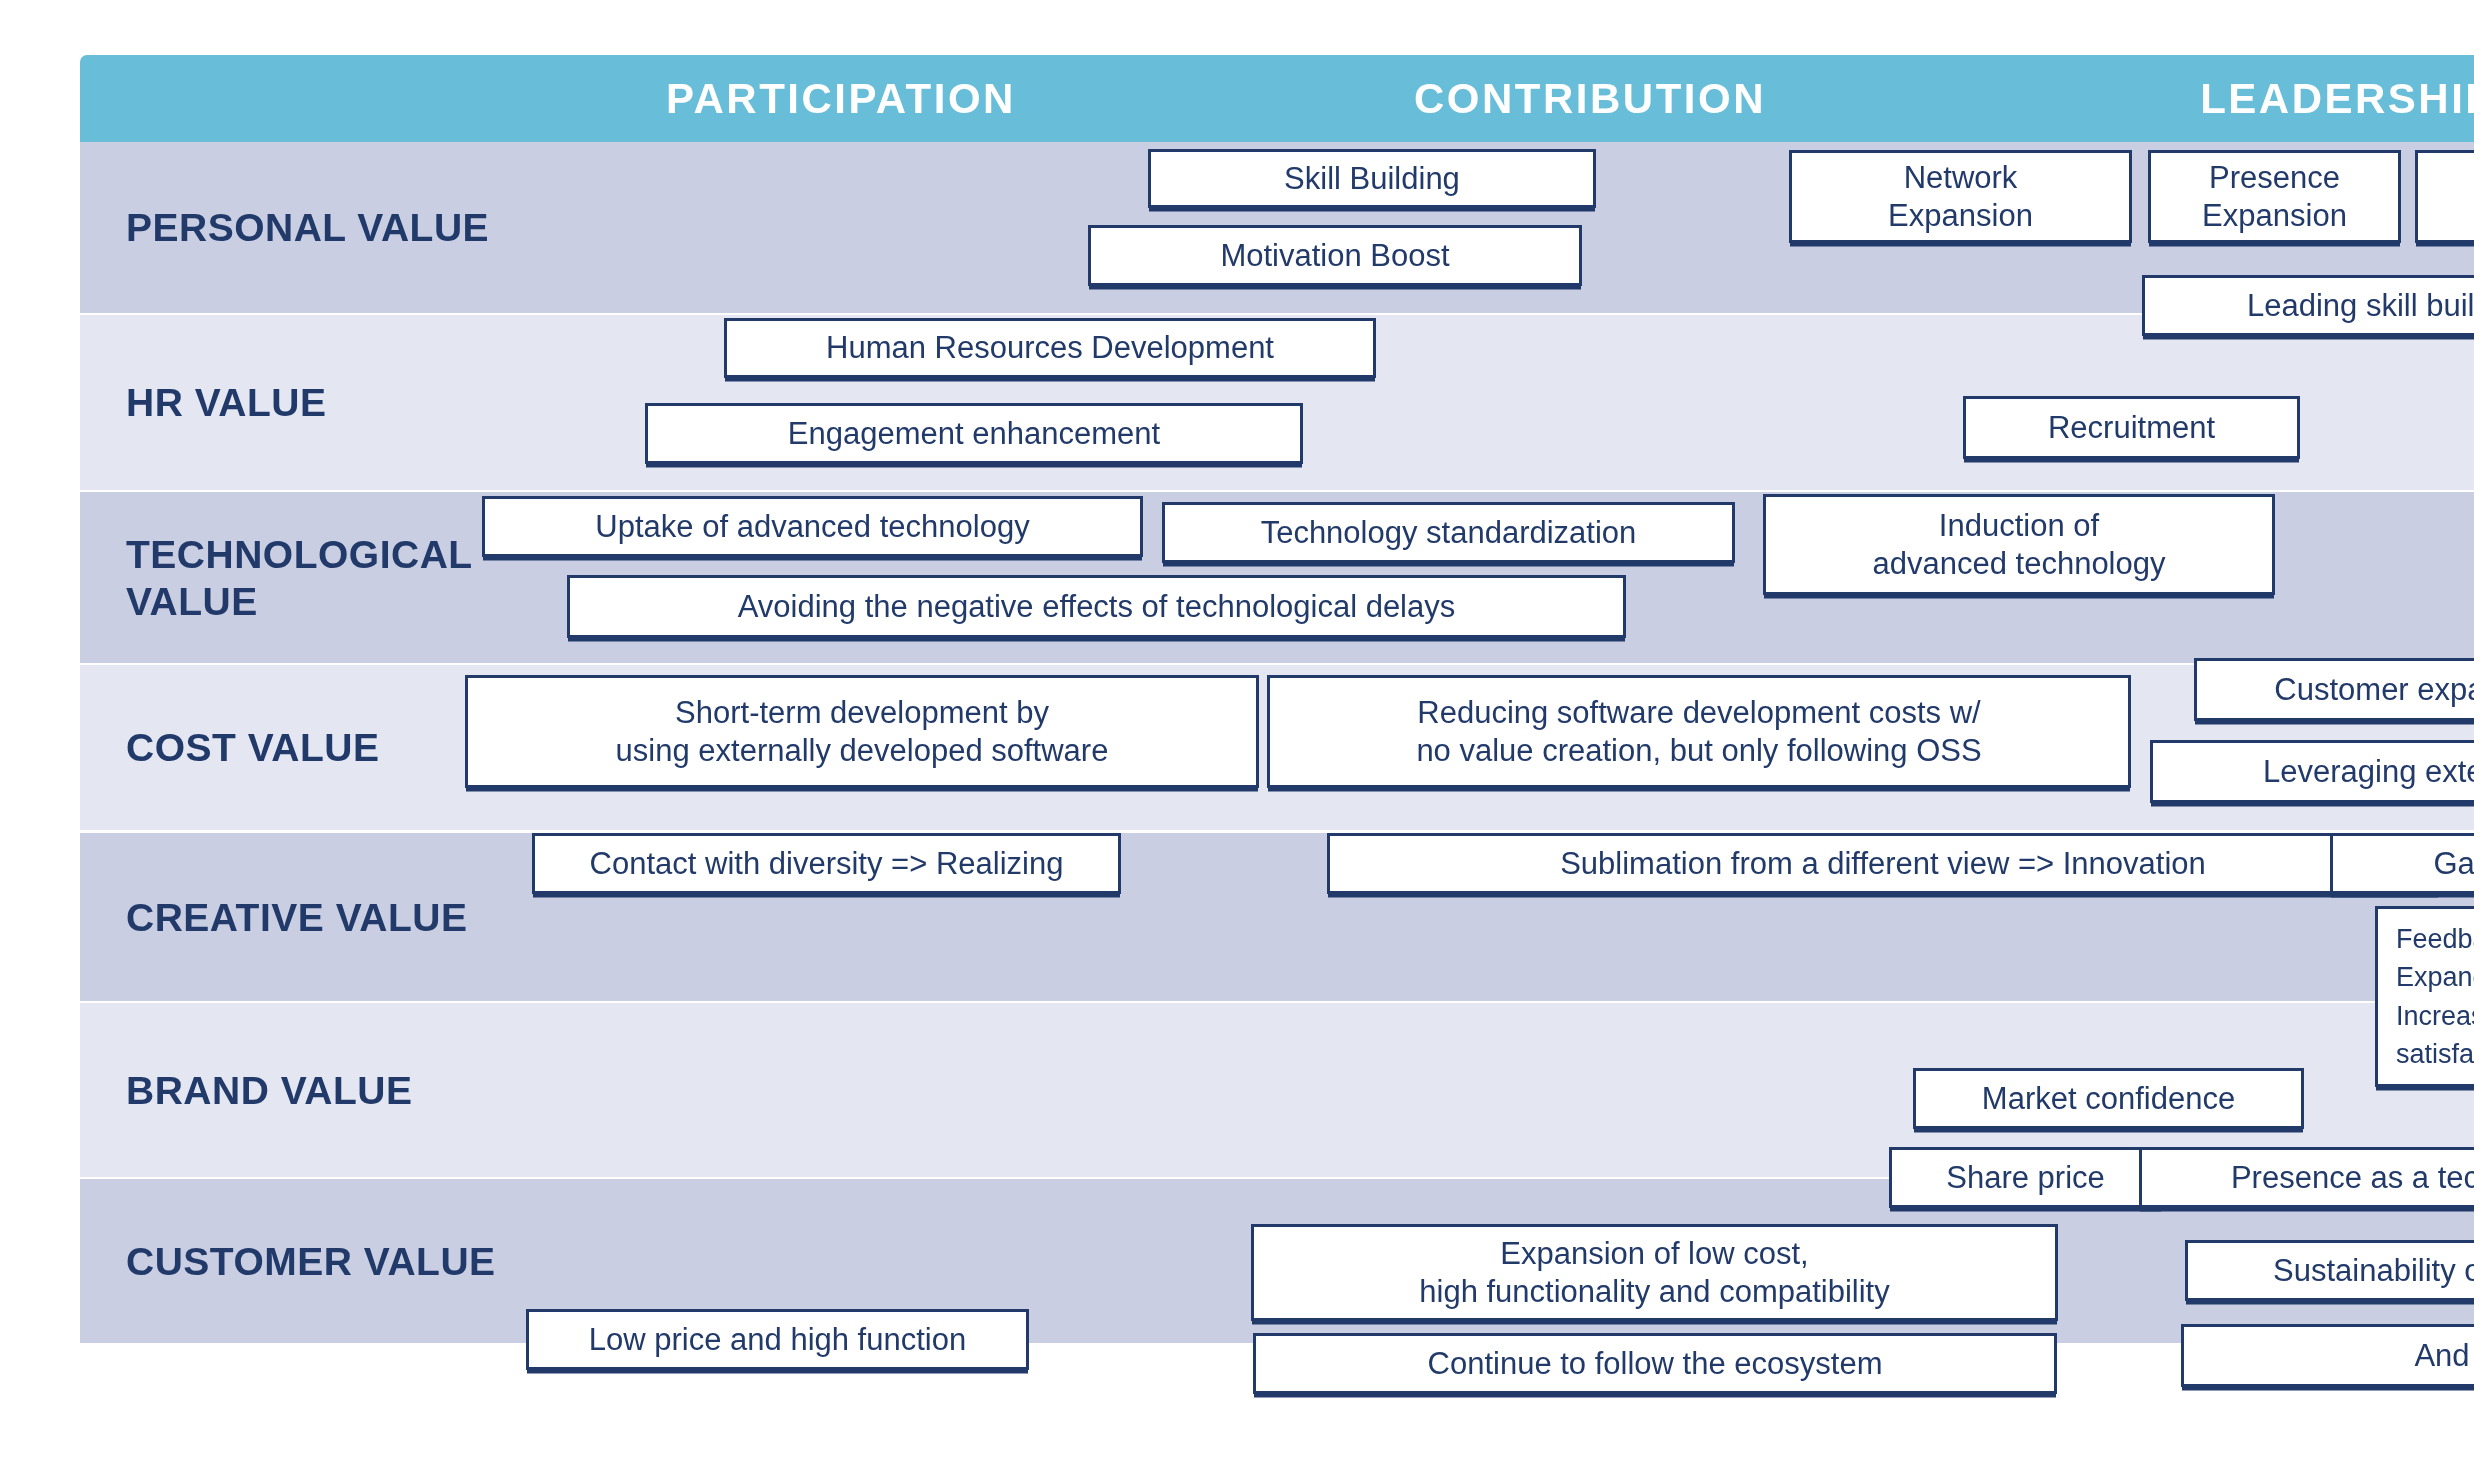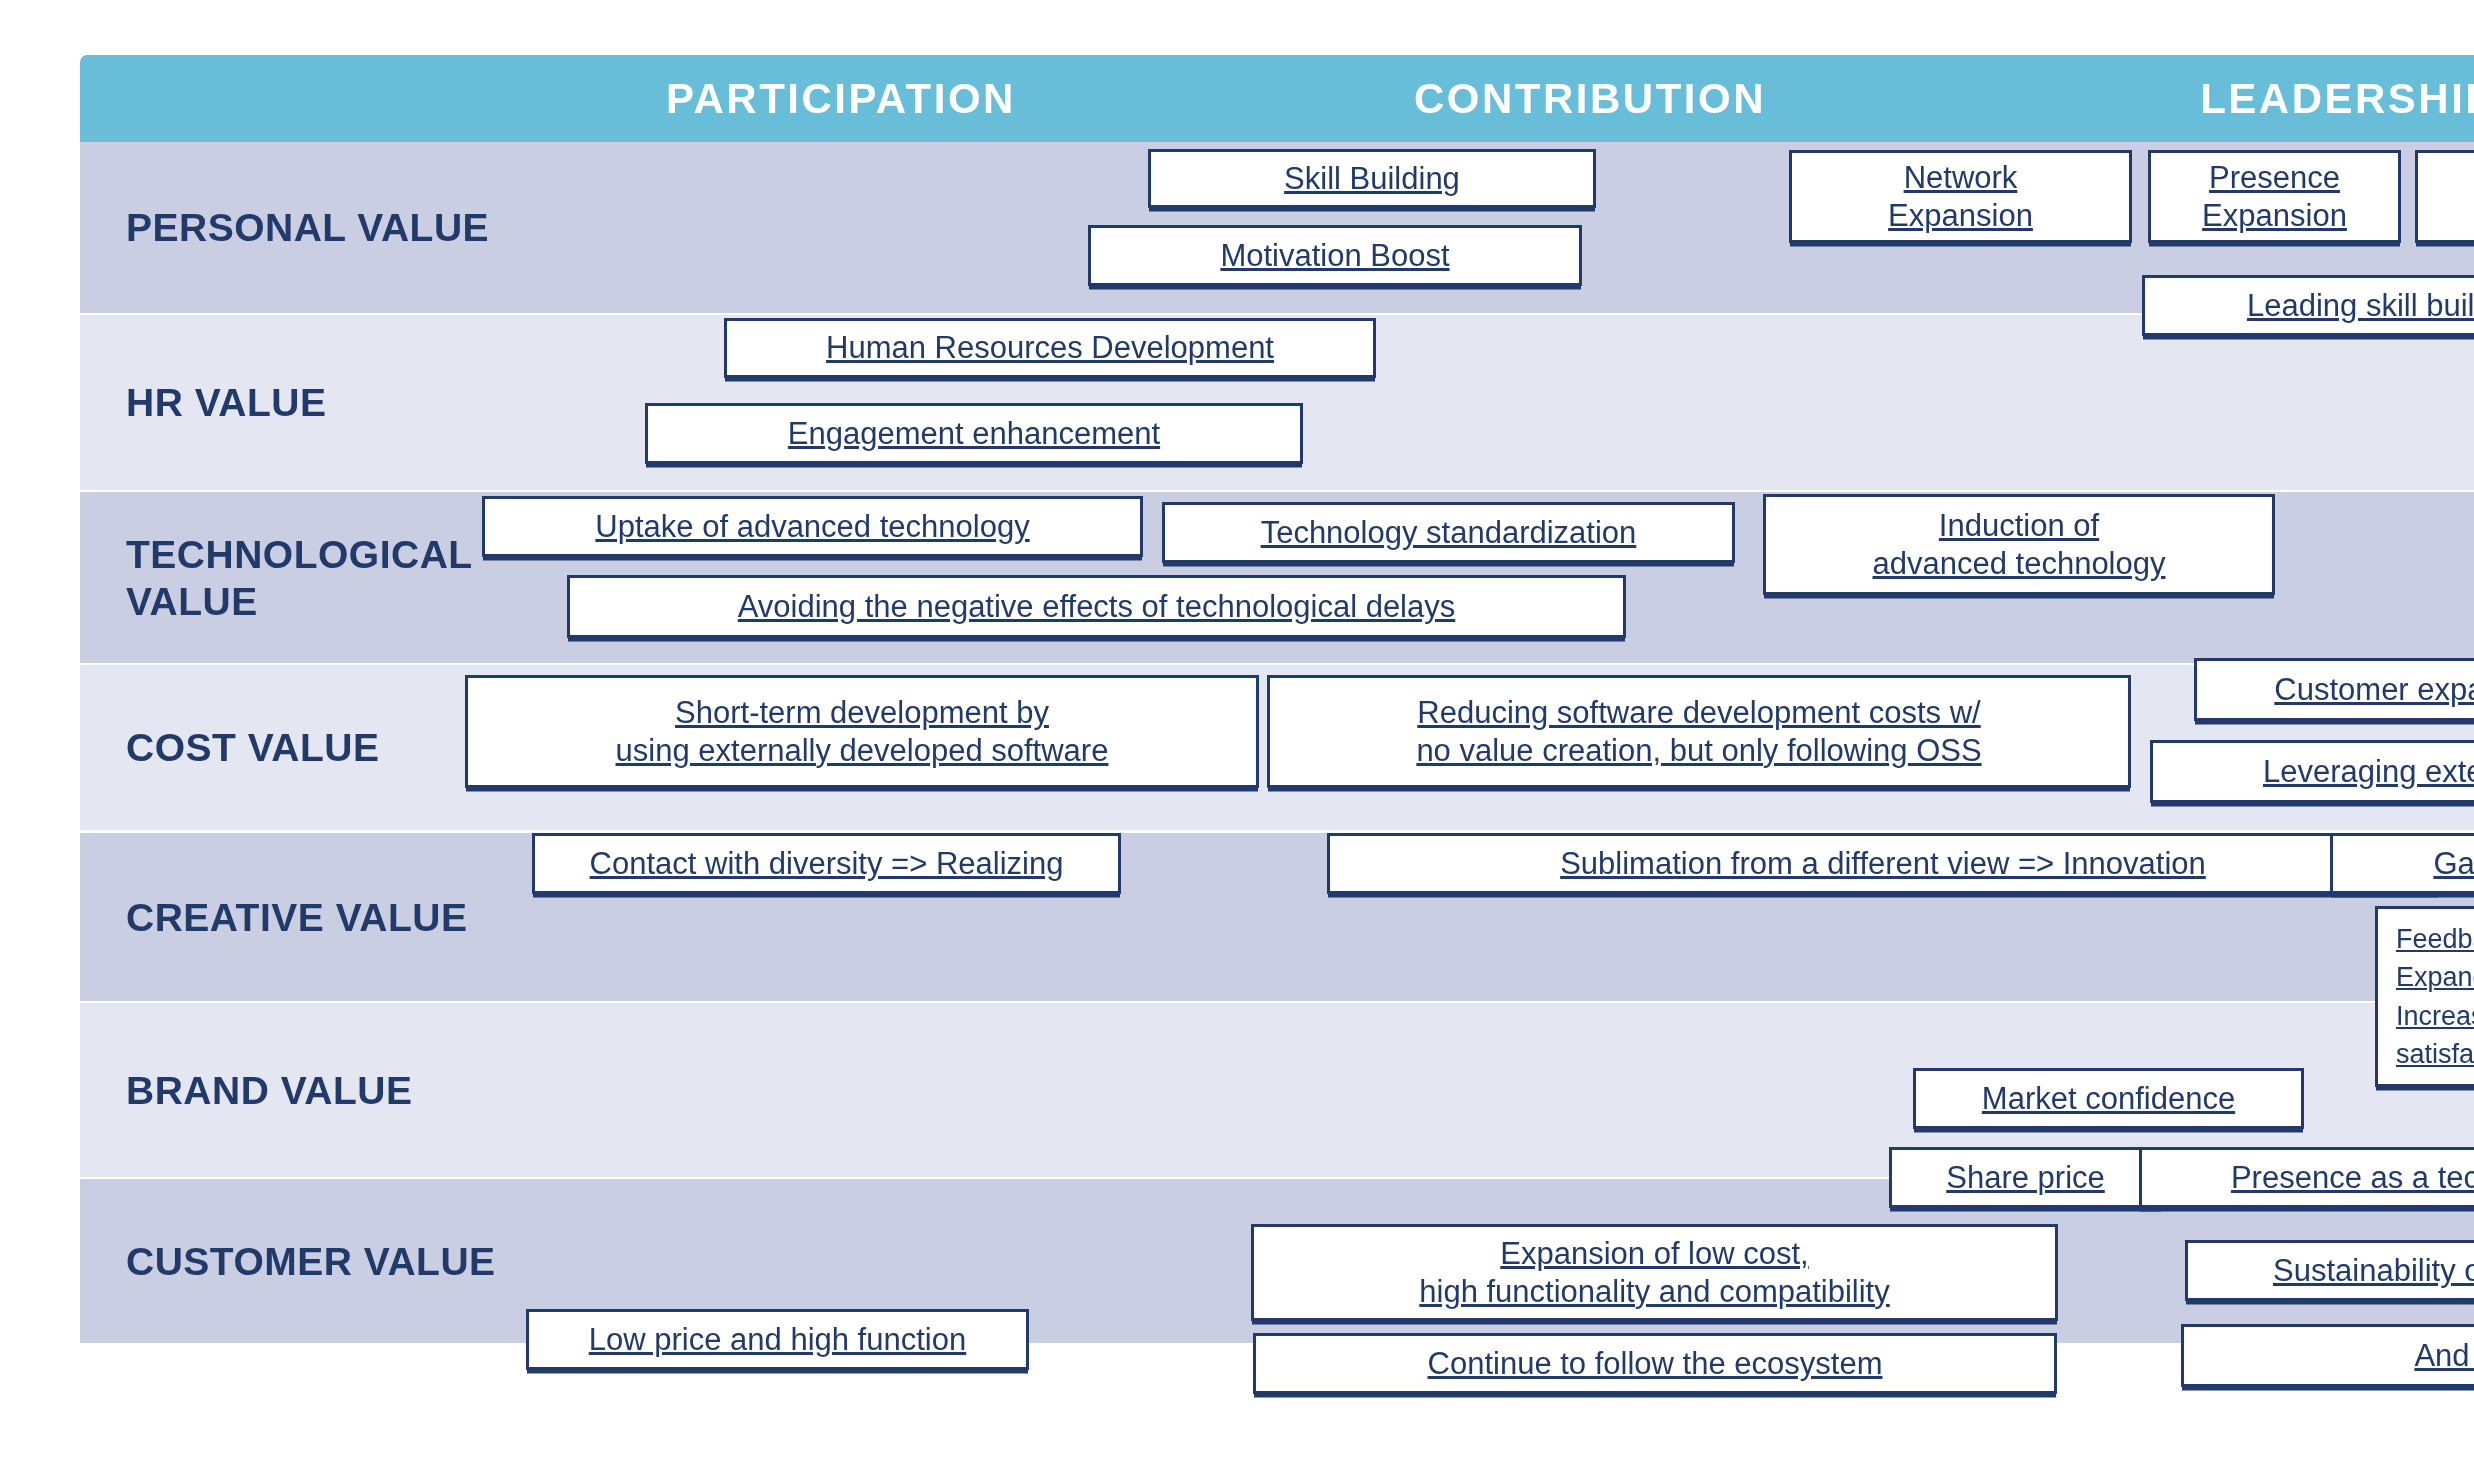--- a/index.html
+++ b/index.html
@@ -43,21 +43,20 @@
     position:absolute;
     background:var(--box-bg);
     border:3.5px solid var(--navy);
     box-shadow:0 4.5px 0 -1px var(--navy);
     color:var(--navy);
     display:flex;align-items:center;justify-content:center;
     text-align:center;
     font-size:31px;line-height:1.2;
     white-space:pre-line;
     padding:3px 16px;
-    text-decoration:underline;
   }
   .vbox.small-left{
     font-size:27px;line-height:1.42;
     justify-content:flex-start;text-align:left;
     padding-left:18px;
   }
 </style>
 </head>
 <body>
 
@@ -90,20 +89,21 @@
   <div class="vbox" style="left:1789px;top:150px;width:343px;height:93px;">Network
 Expansion</div>
   <div class="vbox" style="left:2148px;top:150px;width:253px;height:93px;">Presence
 Expansion</div>
   <div class="vbox" style="left:2415px;top:150px;width:398px;height:93px;">Gathering info/etc
 automatically</div>
   <div class="vbox" style="left:2142px;top:275px;width:496px;height:61px;">Leading skill building</div>
 
   <div class="vbox" style="left:724px;top:318px;width:652px;height:60px;">Human Resources Development</div>
   <div class="vbox" style="left:645px;top:403px;width:658px;height:61px;">Engagement enhancement</div>
+  <div class="vbox" style="left:1963px;top:396px;width:337px;height:63px;">Recruitment</div>
 
   <div class="vbox" style="left:482px;top:496px;width:661px;height:61px;">Uptake of advanced technology</div>
   <div class="vbox" style="left:1162px;top:502px;width:573px;height:61px;">Technology standardization</div>
   <div class="vbox" style="left:567px;top:575px;width:1059px;height:63px;">Avoiding the negative effects of technological delays</div>
   <div class="vbox" style="left:1763px;top:494px;width:512px;height:101px;">Induction of
 advanced technology</div>
 
   <div class="vbox" style="left:465px;top:675px;width:794px;height:113px;">Short-term development by
 using externally developed software</div>
   <div class="vbox" style="left:1267px;top:675px;width:864px;height:113px;">Reducing software development costs w/

